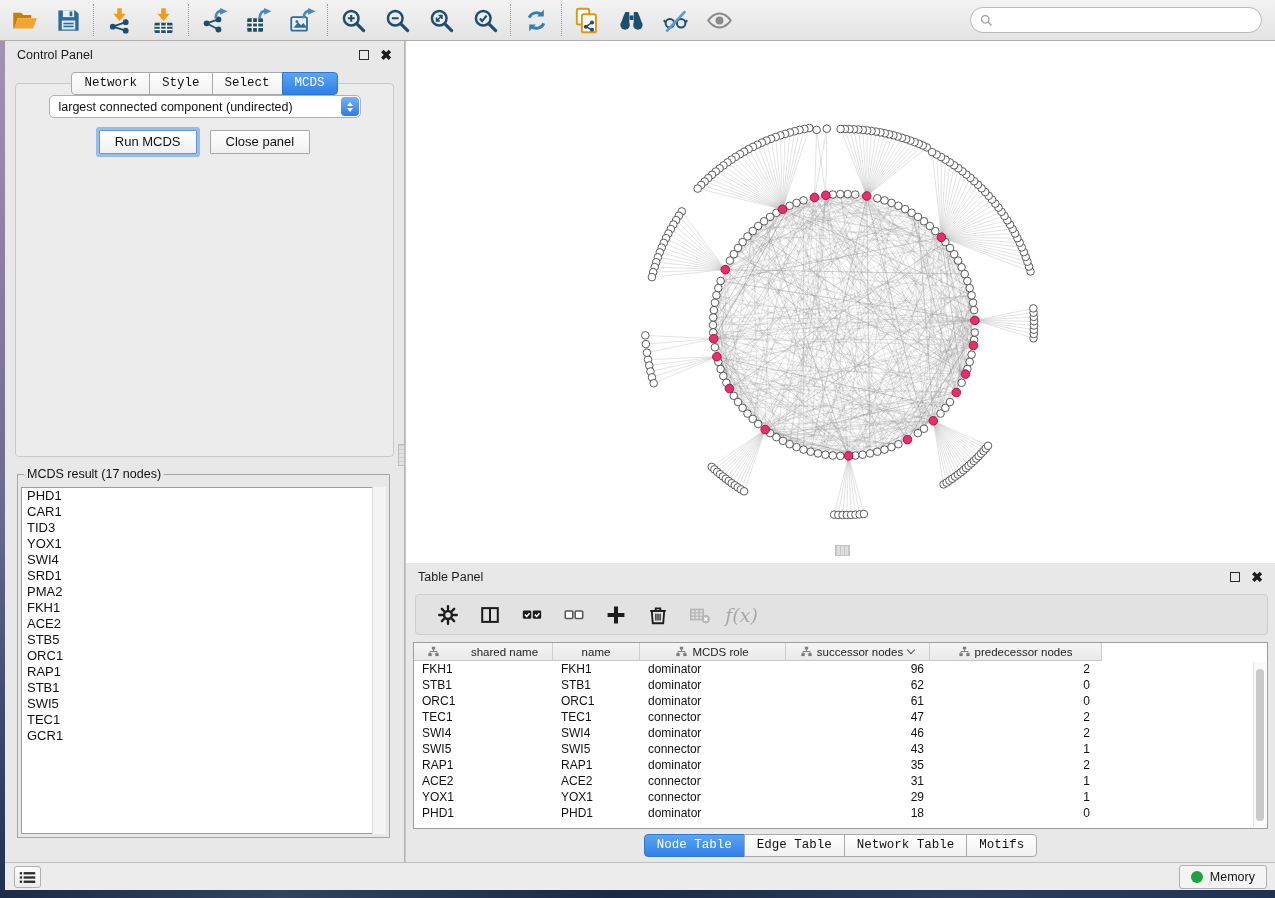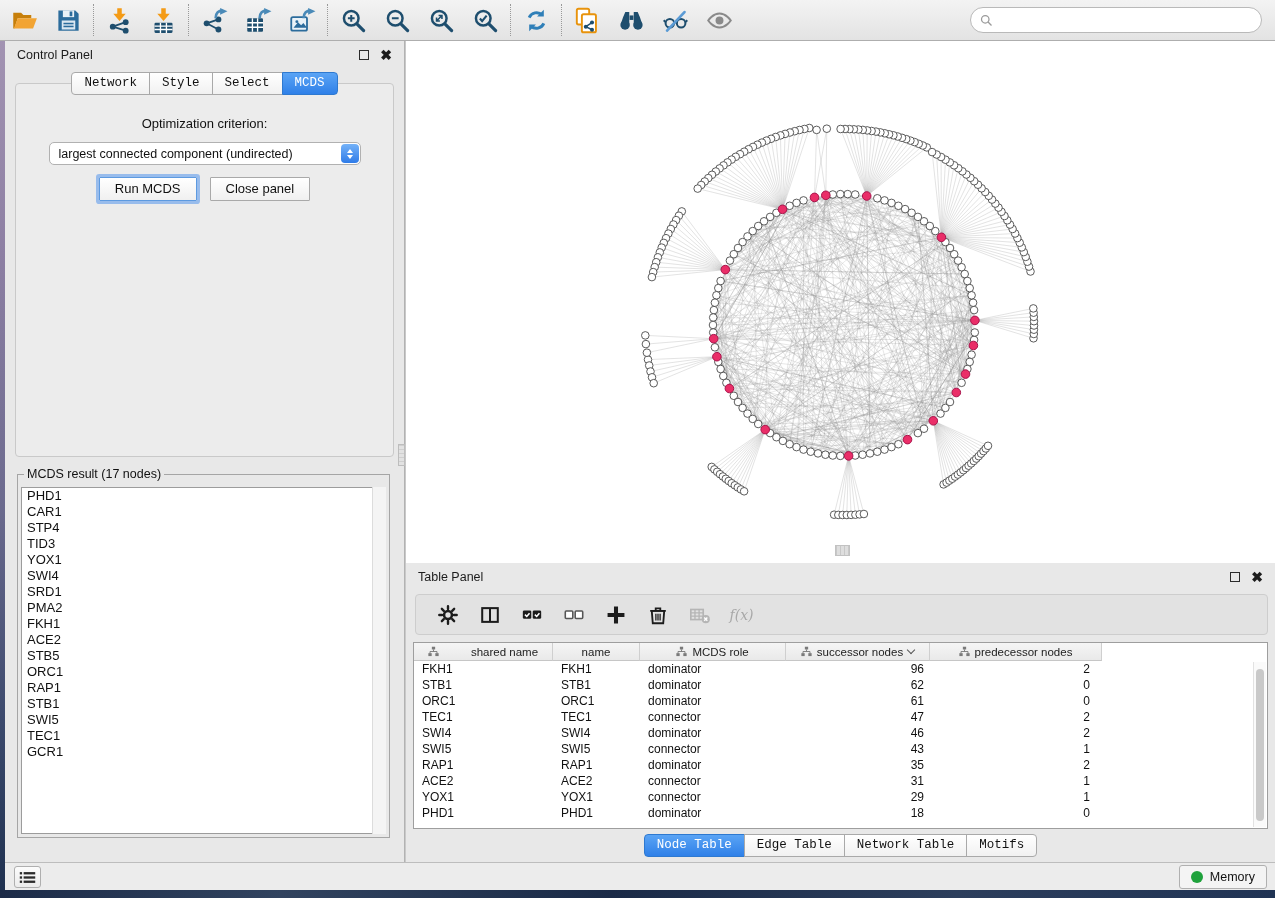--- a/index.html
+++ b/index.html
@@ -72,21 +72,21 @@
   .light { width:12px; height:12px; border-radius:50%; }
   .nw-title { position:absolute; left:57.5%; transform:translateX(-50%); font-size:12.5px; color:#2e2e2e; }
   .nw-canvas { position:absolute; left:0; right:0; top:23px; bottom:0; background:#fff; overflow:hidden; }
 
   
   .table-panel { position:absolute; left:406px; top:563px; width:869px; height:299px; background:#e8e8e8; }
   .tp-toolbar { position:absolute; left:9px; right:7px; top:31px; height:41px; background:#e2e2e2;
     border:1px solid #cdcdcd; border-radius:4px; display:flex; align-items:center; gap:17px; padding-left:19px; }
   .tp-icon { width:25px; height:25px; display:flex; align-items:center; justify-content:center; }
   .tp-icon svg { width:22px; height:22px; }
-  .fx-label { font-family:"DejaVu Serif", serif; font-style:italic; font-size:14px; color:#a8a8a8; }
+  .fx-label { font-family:"DejaVu Serif", serif; font-style:italic; font-size:19px; color:#a8a8a8; }
   .tp-table { position:absolute; left:7px; right:7px; top:79px; bottom:33px; background:#fff; border:1px solid #9e9e9e; overflow:hidden; }
   .thead { display:flex; height:18px; }
   .th { background:linear-gradient(#f5f5f5,#e9e9e9); border-right:1px solid #cfcfcf; border-bottom:1px solid #c6c6c6;
     display:flex; align-items:center; justify-content:center; gap:5px; font-size:11.5px; color:#222; }
   .th svg { width:11px; height:11px; }
   .chev { width:6px; height:6px; border-right:1.5px solid #555; border-bottom:1.5px solid #555; transform:rotate(45deg); margin-top:-3px; }
   .tr { display:flex; height:16px; }
   .td { font-size:12px; line-height:16px; color:#111; overflow:hidden; white-space:nowrap; }
   .td.left { padding-left:8px; text-align:left; }
   .td.right { text-align:right; }
@@ -262,39 +262,37 @@
         <span class="close-x">✖</span>
       </span>
     </div>
     <div class="cp-tabs" id="cp-tabs">
         <div class="tab">Network</div>
         <div class="tab">Style</div>
         <div class="tab">Select</div>
         <div class="tab selected">MCDS</div>
       </div>
     <div class="cp-inner">
-      <div class="opt-label">Optimization criterion:</div>
       <div class="combo">
         <span>largest connected component (undirected)</span>
         <span class="combo-stepper">
             <span class="arr-up"></span>
             <span class="arr-dn"></span>
           </span>
       </div>
       <div class="cp-buttons">
         <button class="btn focus">Run MCDS</button>
         <button class="btn">Close panel</button>
       </div>
     </div>
     <fieldset class="mcds-fieldset">
       <legend>MCDS result (17 nodes)</legend>
       <div class="mcds-list" id="mcds-list">
           <div class="mcds-item">PHD1</div>
           <div class="mcds-item">CAR1</div>
-          <div class="mcds-item">STP4</div>
           <div class="mcds-item">TID3</div>
           <div class="mcds-item">YOX1</div>
           <div class="mcds-item">SWI4</div>
           <div class="mcds-item">SRD1</div>
           <div class="mcds-item">PMA2</div>
           <div class="mcds-item">FKH1</div>
           <div class="mcds-item">ACE2</div>
           <div class="mcds-item">STB5</div>
           <div class="mcds-item">ORC1</div>
           <div class="mcds-item">RAP1</div>

